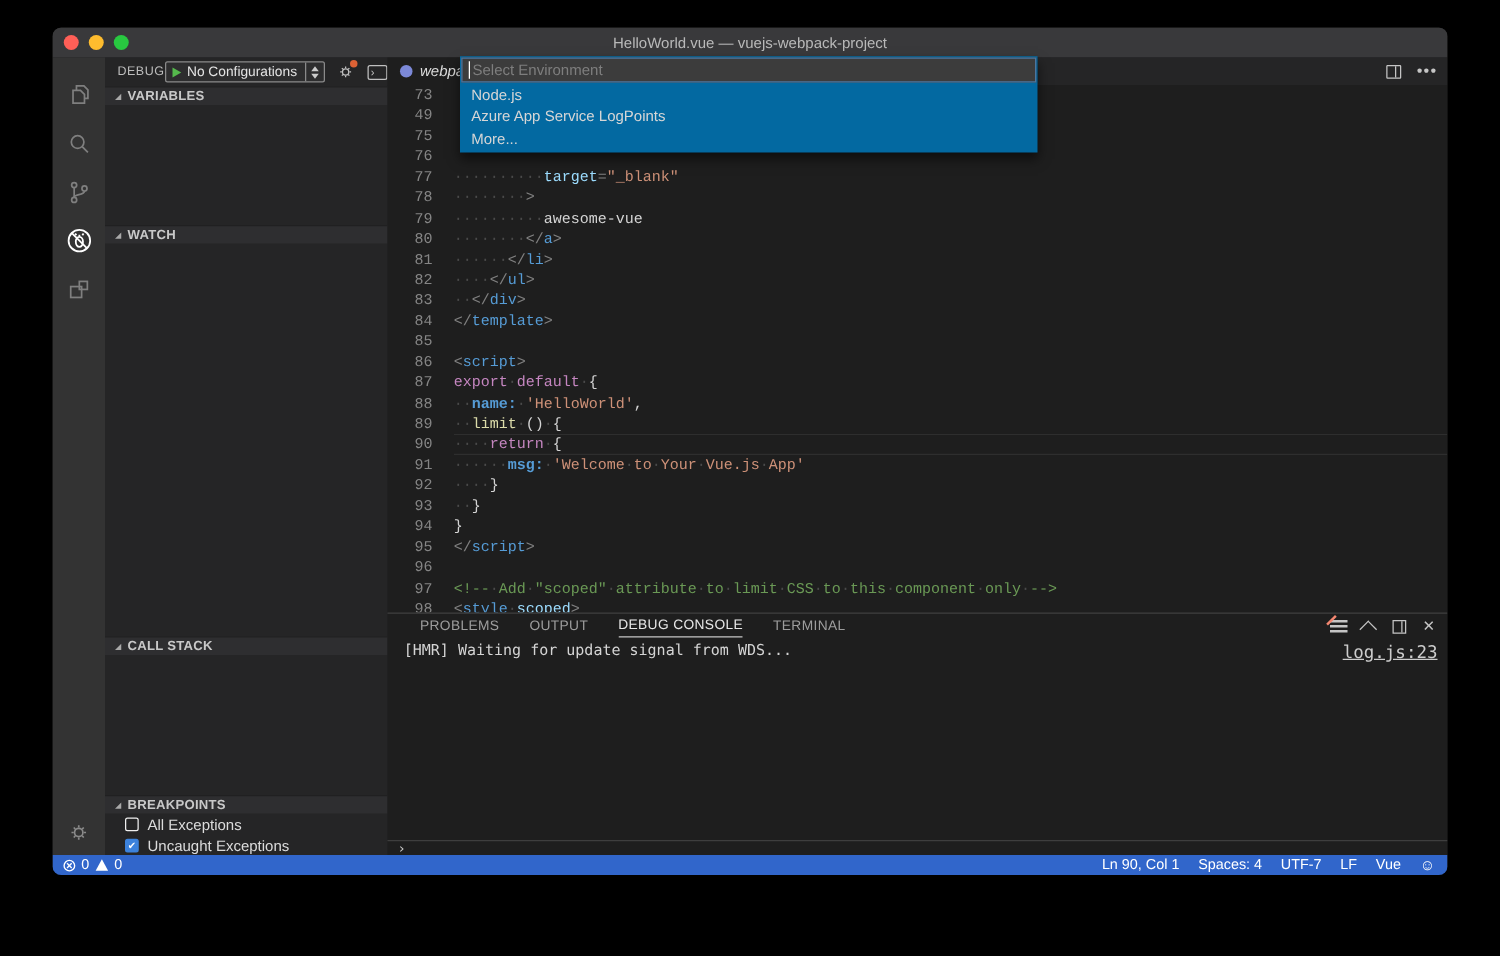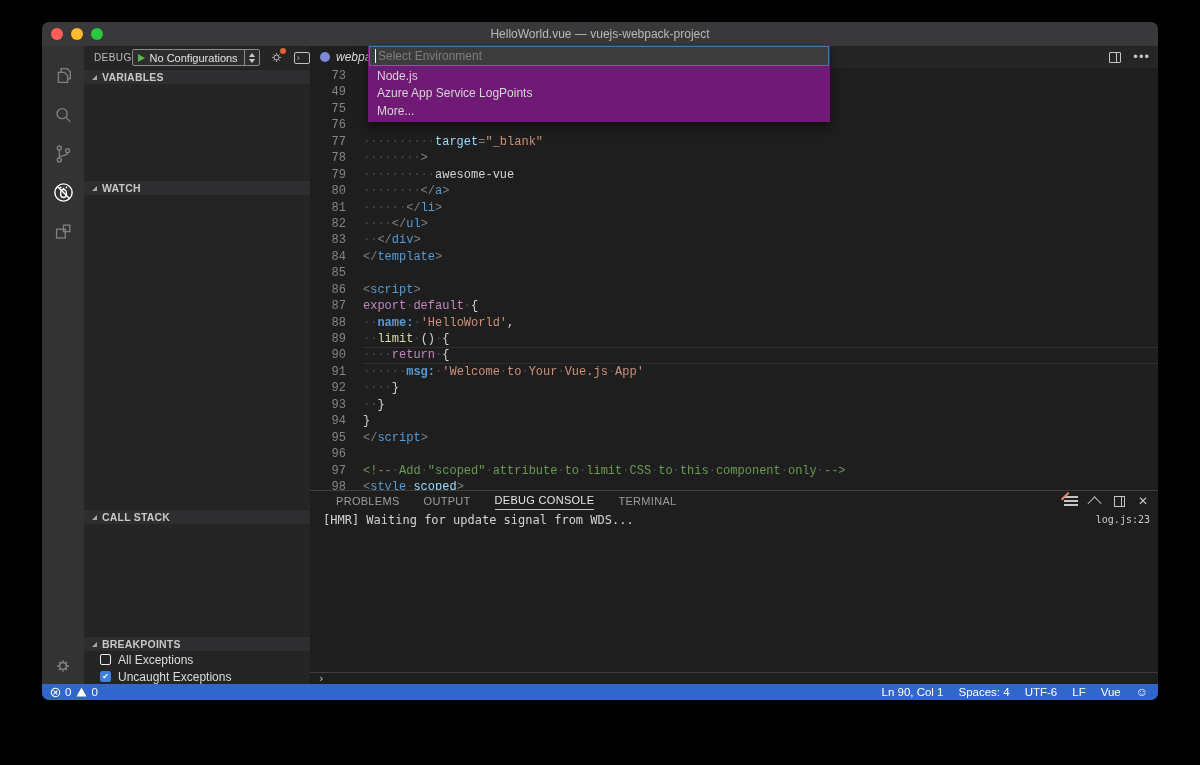--- a/index.html
+++ b/index.html
@@ -71,21 +71,21 @@
         font-family:Liberation Mono, monospace;font-size:12px;background:#1e1e1e;}
   .code-line{height:16.45px;line-height:16.45px;display:flex;white-space:pre;cursor:text;}
   .num{flex:none;width:36px;text-align:right;color:#858585;cursor:pointer;}
   .line-content{flex:1;margin-left:17px;}
   .code-line.cur .line-content{box-shadow:inset 0 1px 0 #2e2e2e, inset 0 -1px 0 #2e2e2e;}
   .tk-tag{color:#569cd6;} .tk-punct{color:#808080;} .tk-txt{color:#d4d4d4;}
   .tk-kw{color:#c586c0;} .tk-prop{color:#569cd6;font-weight:bold;} .tk-str{color:#ce9178;}
   .tk-fn{color:#dcdcaa;} .tk-cmt{color:#6a9955;} .tk-ws{color:#4a4a4a;} .tk-attr{color:#9cdcfe;}
 
   
-  .quickpick{position:absolute;left:326px;top:23px;width:462px;background:#701a75;
+  .quickpick{position:absolute;left:326px;top:23px;width:462px;background:#0369a1;
              box-shadow:0 5px 9px rgba(0,0,0,.55);z-index:10;padding-bottom:2px;}
   .qp-input-wrap{position:relative;margin:1px;height:20px;}
   .qp-input{width:100%;height:100%;background:#3c3c3c;border:1px solid #4c76a0;outline:none;
             color:#e0e0e0;font-size:12px;padding-left:8px;font-family:"Liberation Sans",sans-serif;}
   .qp-input::placeholder{color:#7e7e7e;}
   .caret{position:absolute;left:6px;top:3px;width:1px;height:14px;background:#ffffff;}
   .qp-item{height:17.5px;display:flex;align-items:center;padding-left:9px;font-size:12px;
            color:#d6d6d6;cursor:pointer;}
   .qp-item.selected{background:#133a5f;}
 
@@ -103,21 +103,21 @@
   .pa-filter b{position:absolute;left:-1px;top:-2px;width:10px;height:10px;
                border-left:2px solid #f48771;transform:rotate(45deg);}
   .pa-chevron{width:10px;height:10px;border-left:1.5px solid #c5c5c5;border-top:1.5px solid #c5c5c5;
               transform:rotate(45deg) translateY(2px);cursor:pointer;}
   .pa-restore{width:11px;height:11px;border:1px solid #c5c5c5;position:relative;cursor:pointer;}
   .pa-restore::after{content:"";position:absolute;right:2px;top:0;width:1px;height:100%;background:#c5c5c5;}
   .pa-close{color:#c5c5c5;font-size:12px;line-height:11px;cursor:pointer;}
   .console-out{position:absolute;left:13px;top:22px;font-family:"DejaVu Sans Mono",monospace;
                font-size:12px;color:#d4d4d4;white-space:pre;}
   .console-link{position:absolute;right:8px;top:23px;font-family:"DejaVu Sans Mono",monospace;
-                font-size:10px;color:#cccccc;cursor:pointer;text-align:center;}
+                font-size:14px;color:#cccccc;text-decoration:underline;cursor:pointer;text-align:center;}
   .console-input{position:absolute;left:0;bottom:0;width:100%;height:12px;border-top:1px solid #3e3e3e;
                  display:flex;align-items:center;cursor:text;}
   .console-prompt{font-family:"DejaVu Sans Mono",monospace;font-size:11px;color:#cccccc;margin-left:8px;line-height:10px;}
 
   
   .statusbar{position:absolute;left:0;top:662px;width:1116px;height:16px;background:#3166cb;
              display:flex;align-items:center;font-size:11.5px;color:#ffffff;}
   .sb-left{display:flex;align-items:center;gap:5px;margin-left:8px;}
   .sb-right{margin-left:auto;display:flex;align-items:center;gap:15px;margin-right:10px;}
   .sb-item{cursor:pointer;display:flex;align-items:center;gap:4px;white-space:nowrap;}
@@ -328,21 +328,21 @@
         <span class="sb-item">
           <svg width="11" height="10" viewBox="0 0 12 11">
             <path d="M6 0.5 11.5 10.5H0.5Z" fill="#ffffff"></path>
           </svg>
           <span>0</span>
         </span>
       </div>
       <div class="sb-right">
         <span class="sb-item">Ln 90, Col 1</span>
         <span class="sb-item">Spaces: 4</span>
-        <span class="sb-item">UTF-6</span>
+        <span class="sb-item">UTF-7</span>
         <span class="sb-item">LF</span>
         <span class="sb-item">Vue</span>
         <span class="smiley">☺</span>
       </div>
     </div>
 
   </div>
 </div>
 
 </body></html>

